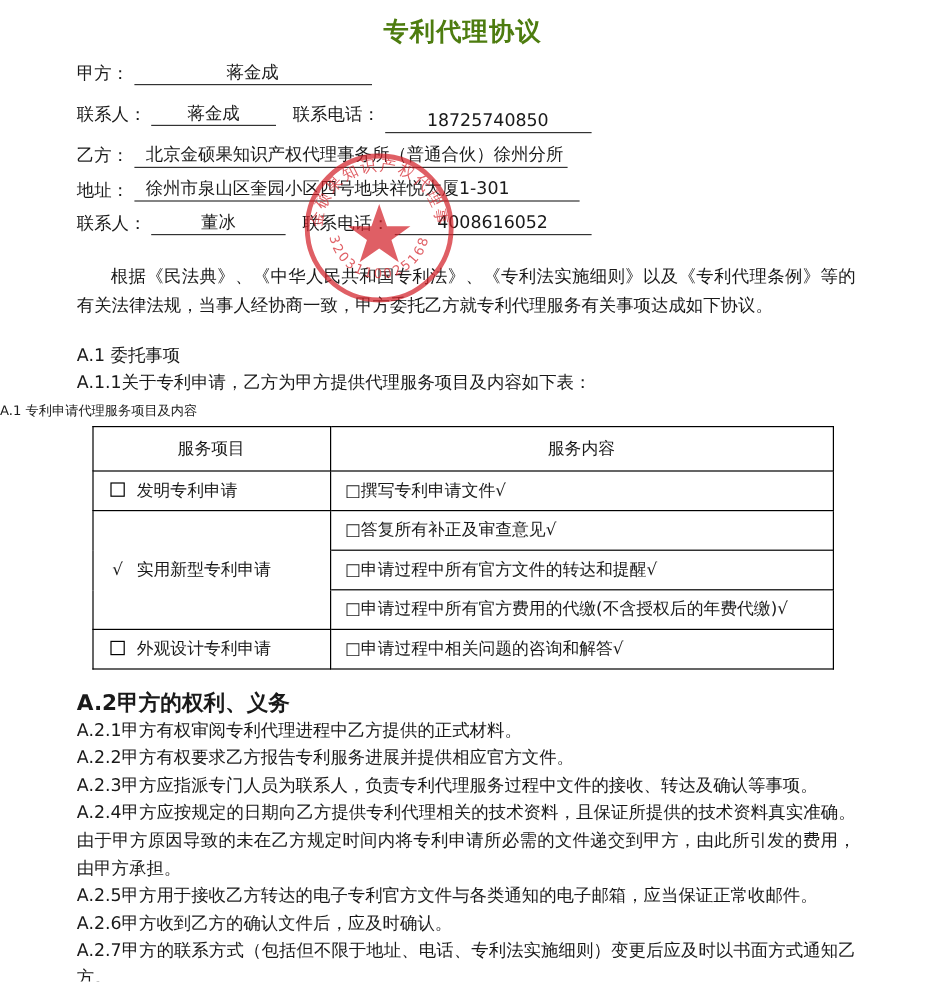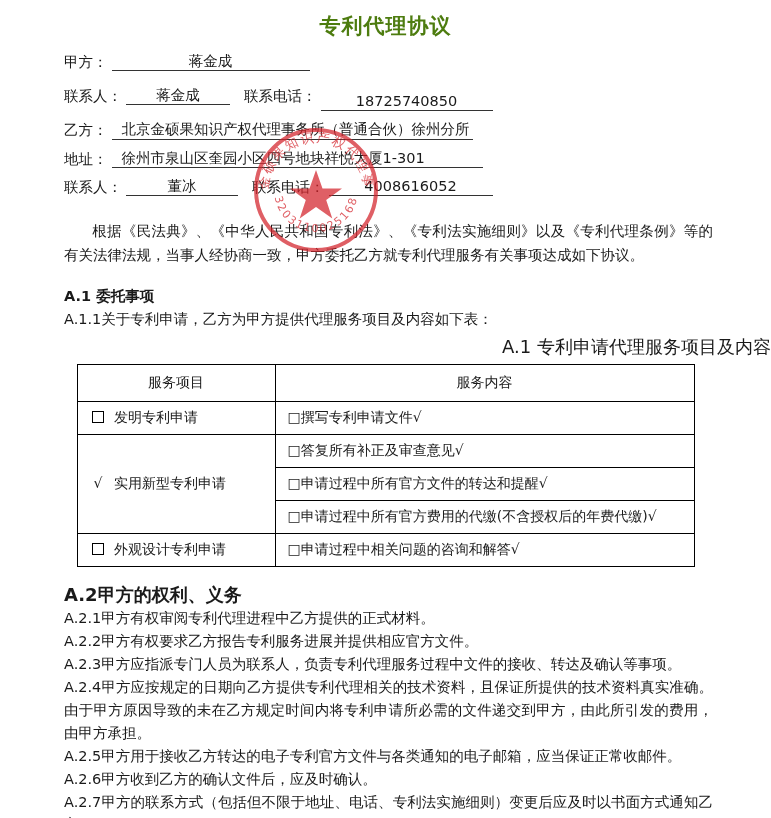--- a/index.html
+++ b/index.html
@@ -63,31 +63,31 @@
   .intro {
     margin: 24px 58px 0 64px;
     font-size: 14.5px;
     line-height: 1.62;
     text-align: justify;
   }
 
   .sec-head {
     margin: 20px 58px 2px 64px;
     font-size: 14.5px;
-    font-weight: bold;
+    font-weight: normal;
   }
   .para {
     margin: 0 58px 0 64px;
     font-size: 14.5px;
     line-height: 1.6;
     text-align: justify;
   }
   .tbl-caption {
-    text-align: right;
-    font-size: 18px;
+    text-align: left;
+    font-size: 11px;
     margin: 4px 0 5px 0;
   }
   table.svc {
     border-collapse: collapse;
     margin: 0 auto;
     width: 618px;
     font-size: 14px;
   }
   table.svc th, table.svc td {
     border: 1px solid #000;

